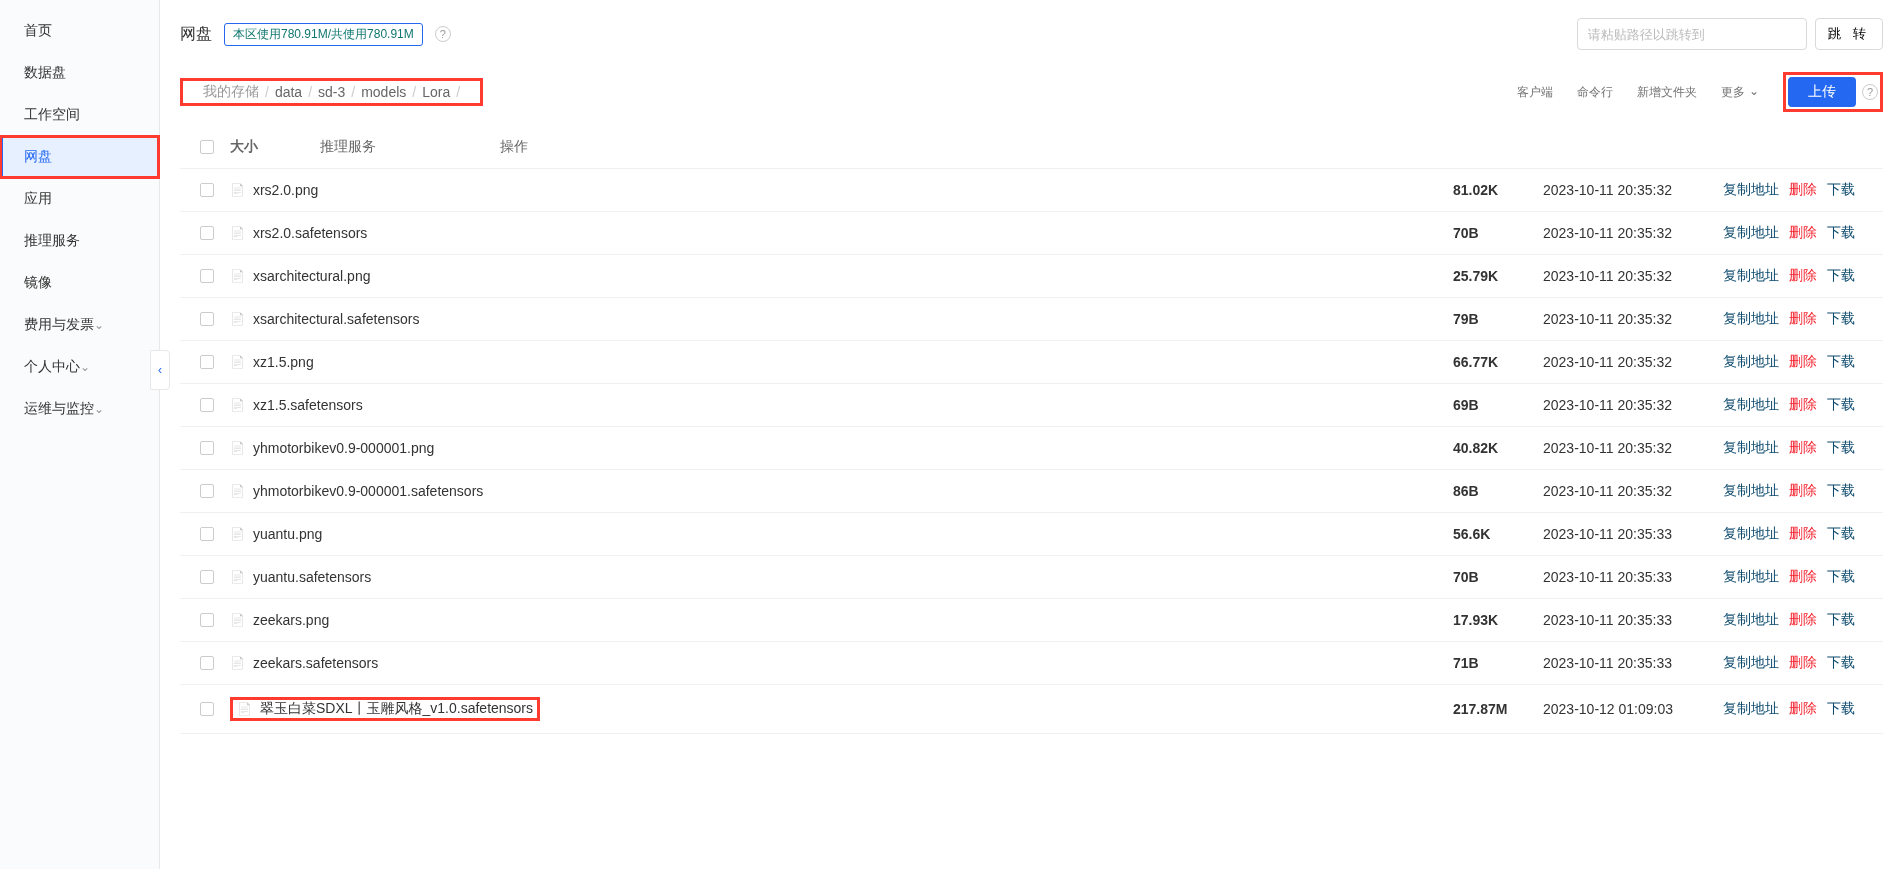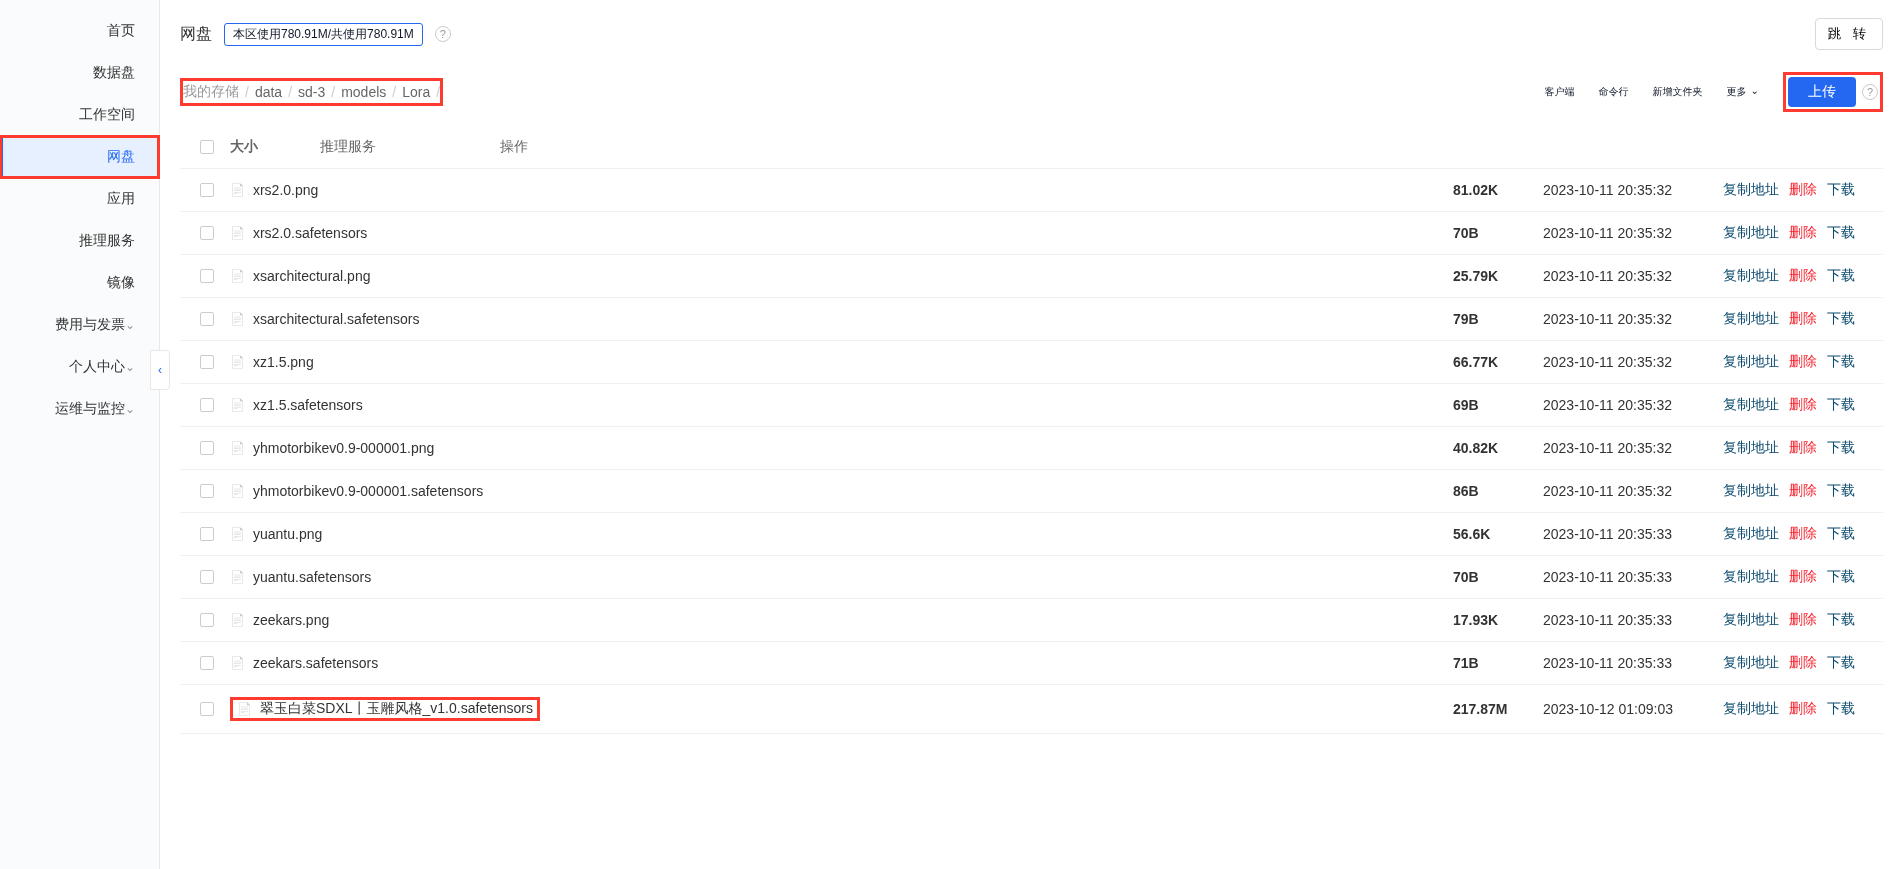--- a/index.html
+++ b/index.html
@@ -1,61 +1,61 @@
 <!DOCTYPE html>
 <html><head>
   <meta charset="utf-8">
   <style>
     * { margin: 0; padding: 0; box-sizing: border-box; }
     body { font-family: -apple-system, BlinkMacSystemFont, "Segoe UI", "PingFang SC", "Hiragino Sans GB", "Microsoft YaHei", sans-serif; font-size: 14px; color: #333; background: #fff; }
     
     .layout { display: flex; height: 869px; width: 1903px; position: relative; }
     
     .sidebar { width: 160px; background: #fafbfc; border-right: 1px solid #e8e8e8; padding-top: 10px; }
-    .sidebar-item { padding: 12px 24px; cursor: pointer; font-size: 14px; color: #333; display: flex; align-items: center; justify-content: flex-end; }
+    .sidebar-item { padding: 12px 24px; cursor: pointer; font-size: 14px; color: #333; display: flex; align-items: center; justify-content: flex-start; }
     .sidebar-item.active { background: #e6f0ff; color: #2468f2; border-left: 3px solid #2468f2; padding-left: 21px; font-weight: 500; }
     .sidebar-item .chev { color: #999; font-size: 12px; }
     
     .collapse-handle { position: absolute; left: 150px; top: 350px; width: 20px; height: 40px; background: #fff; border: 1px solid #e8e8e8; border-radius: 0 4px 4px 0; display: flex; align-items: center; justify-content: center; cursor: pointer; color: #2468f2; font-size: 12px; z-index: 10; }
     
     .main { flex: 1; padding: 10px 20px; overflow: hidden; }
     
     .page-header { display: flex; align-items: center; justify-content: space-between; padding: 8px 0; }
     .page-title-area { display: flex; align-items: center; gap: 12px; }
     .page-title { font-size: 16px; font-weight: 500; }
-    .usage-badge { display: inline-block; border: 1px solid #2468f2; color: #0f172a; padding: 2px 8px; border-radius: 3px; font-size: 12px; }
+    .usage-badge { display: inline-block; border: 1px solid #2468f2; color: #0f766e; padding: 2px 8px; border-radius: 3px; font-size: 12px; }
     .help-icon { color: #999; border: 1px solid #ccc; border-radius: 50%; width: 16px; height: 16px; display: inline-flex; align-items: center; justify-content: center; font-size: 11px; cursor: pointer; }
     .path-input-area { display: flex; gap: 8px; }
     .path-input { width: 230px; padding: 6px 10px; border: 1px solid #d9d9d9; border-radius: 4px; font-size: 13px; color: #666; }
     .path-input::placeholder { color: #bbb; }
     .jump-btn { padding: 6px 12px; border: 1px solid #d9d9d9; background: #fff; border-radius: 4px; cursor: pointer; letter-spacing: 4px; }
     
     .toolbar { display: flex; align-items: center; justify-content: space-between; padding: 14px 0; }
     .breadcrumb { display: flex; align-items: center; gap: 6px; color: #999; font-size: 14px; }
     .breadcrumb .crumb { cursor: pointer; }
     .breadcrumb .crumb.link { color: #666; }
     .breadcrumb .sep { color: #ccc; }
     .toolbar-actions { display: flex; align-items: center; gap: 24px; }
-    .tool-link { color: #0f172a; cursor: pointer; font-size: 10px; }
+    .tool-link { color: #737373; cursor: pointer; font-size: 12px; }
     .tool-link.more { display: flex; align-items: flex-start; gap: 4px; }
     .upload-btn { background: #2468f2; color: #fff; padding: 6px 20px; border: none; border-radius: 4px; cursor: pointer; font-size: 14px; }
     
     .table { width: 100%; }
     .thead { display: flex; align-items: center; padding: 12px 20px; border-bottom: 1px solid #f0f0f0; color: #666; font-weight: 500; }
     .trow { display: flex; align-items: center; padding: 12px 20px; border-bottom: 1px solid #f0f0f0; }
     .col-check { width: 30px; }
     .col-name { flex: 1; display: flex; align-items: center; gap: 8px; }
     .col-size { width: 90px; font-weight: bold; }
     .col-time { width: 180px; }
     .col-ops { width: 140px; display: flex; gap: 10px; }
     .file-icon { color: #888; font-size: 14px; }
     .checkbox { width: 14px; height: 14px; border: 1px solid #ccc; border-radius: 2px; cursor: pointer; }
     .op-link { color: #0c4a6e; cursor: pointer; font-size: 14px; }
     .op-link.danger { color: #f5222d; }
-    .hl-red-box { border: 3px solid #ff3b30; padding: 2px 0; display: inline-flex; align-items: center; gap: 6px; }
+    .hl-red-box { border: 3px solid #ff3b30; padding: 2px 20px; display: inline-flex; align-items: center; gap: 6px; }
     .sidebar-hl { outline: 3px solid #ff3b30; outline-offset: -2px; }
     .upload-hl { border: 3px solid #ff3b30; padding: 2px; display: inline-flex; align-items: center; gap: 6px; }
     .file-hl { border: 3px solid #ff3b30; padding: 0 4px; display: inline-flex; align-items: center; gap: 8px; }
   </style>
 </head>
 <body>
 
 <div class="layout">
   <div class="sidebar" id="sidebar">
       <div class="sidebar-item">
@@ -97,20 +97,21 @@
 
   <div class="main">
 
     <div class="page-header">
       <div class="page-title-area">
         <span class="page-title">网盘</span>
         <span class="usage-badge">本区使用780.91M/共使用780.91M</span>
         <span class="help-icon">?</span>
       </div>
       <div class="path-input-area">
+        <input class="path-input" placeholder="请粘贴路径以跳转到" style="">
         <button class="jump-btn">跳 转</button>
       </div>
     </div>
 
     <div class="toolbar">
       <span class="hl-red-box">
         <span class="breadcrumb" id="breadcrumb">
             <span class="crumb">我的存储</span>
             <span class="sep">/</span>
             <span class="crumb link">data</span>

